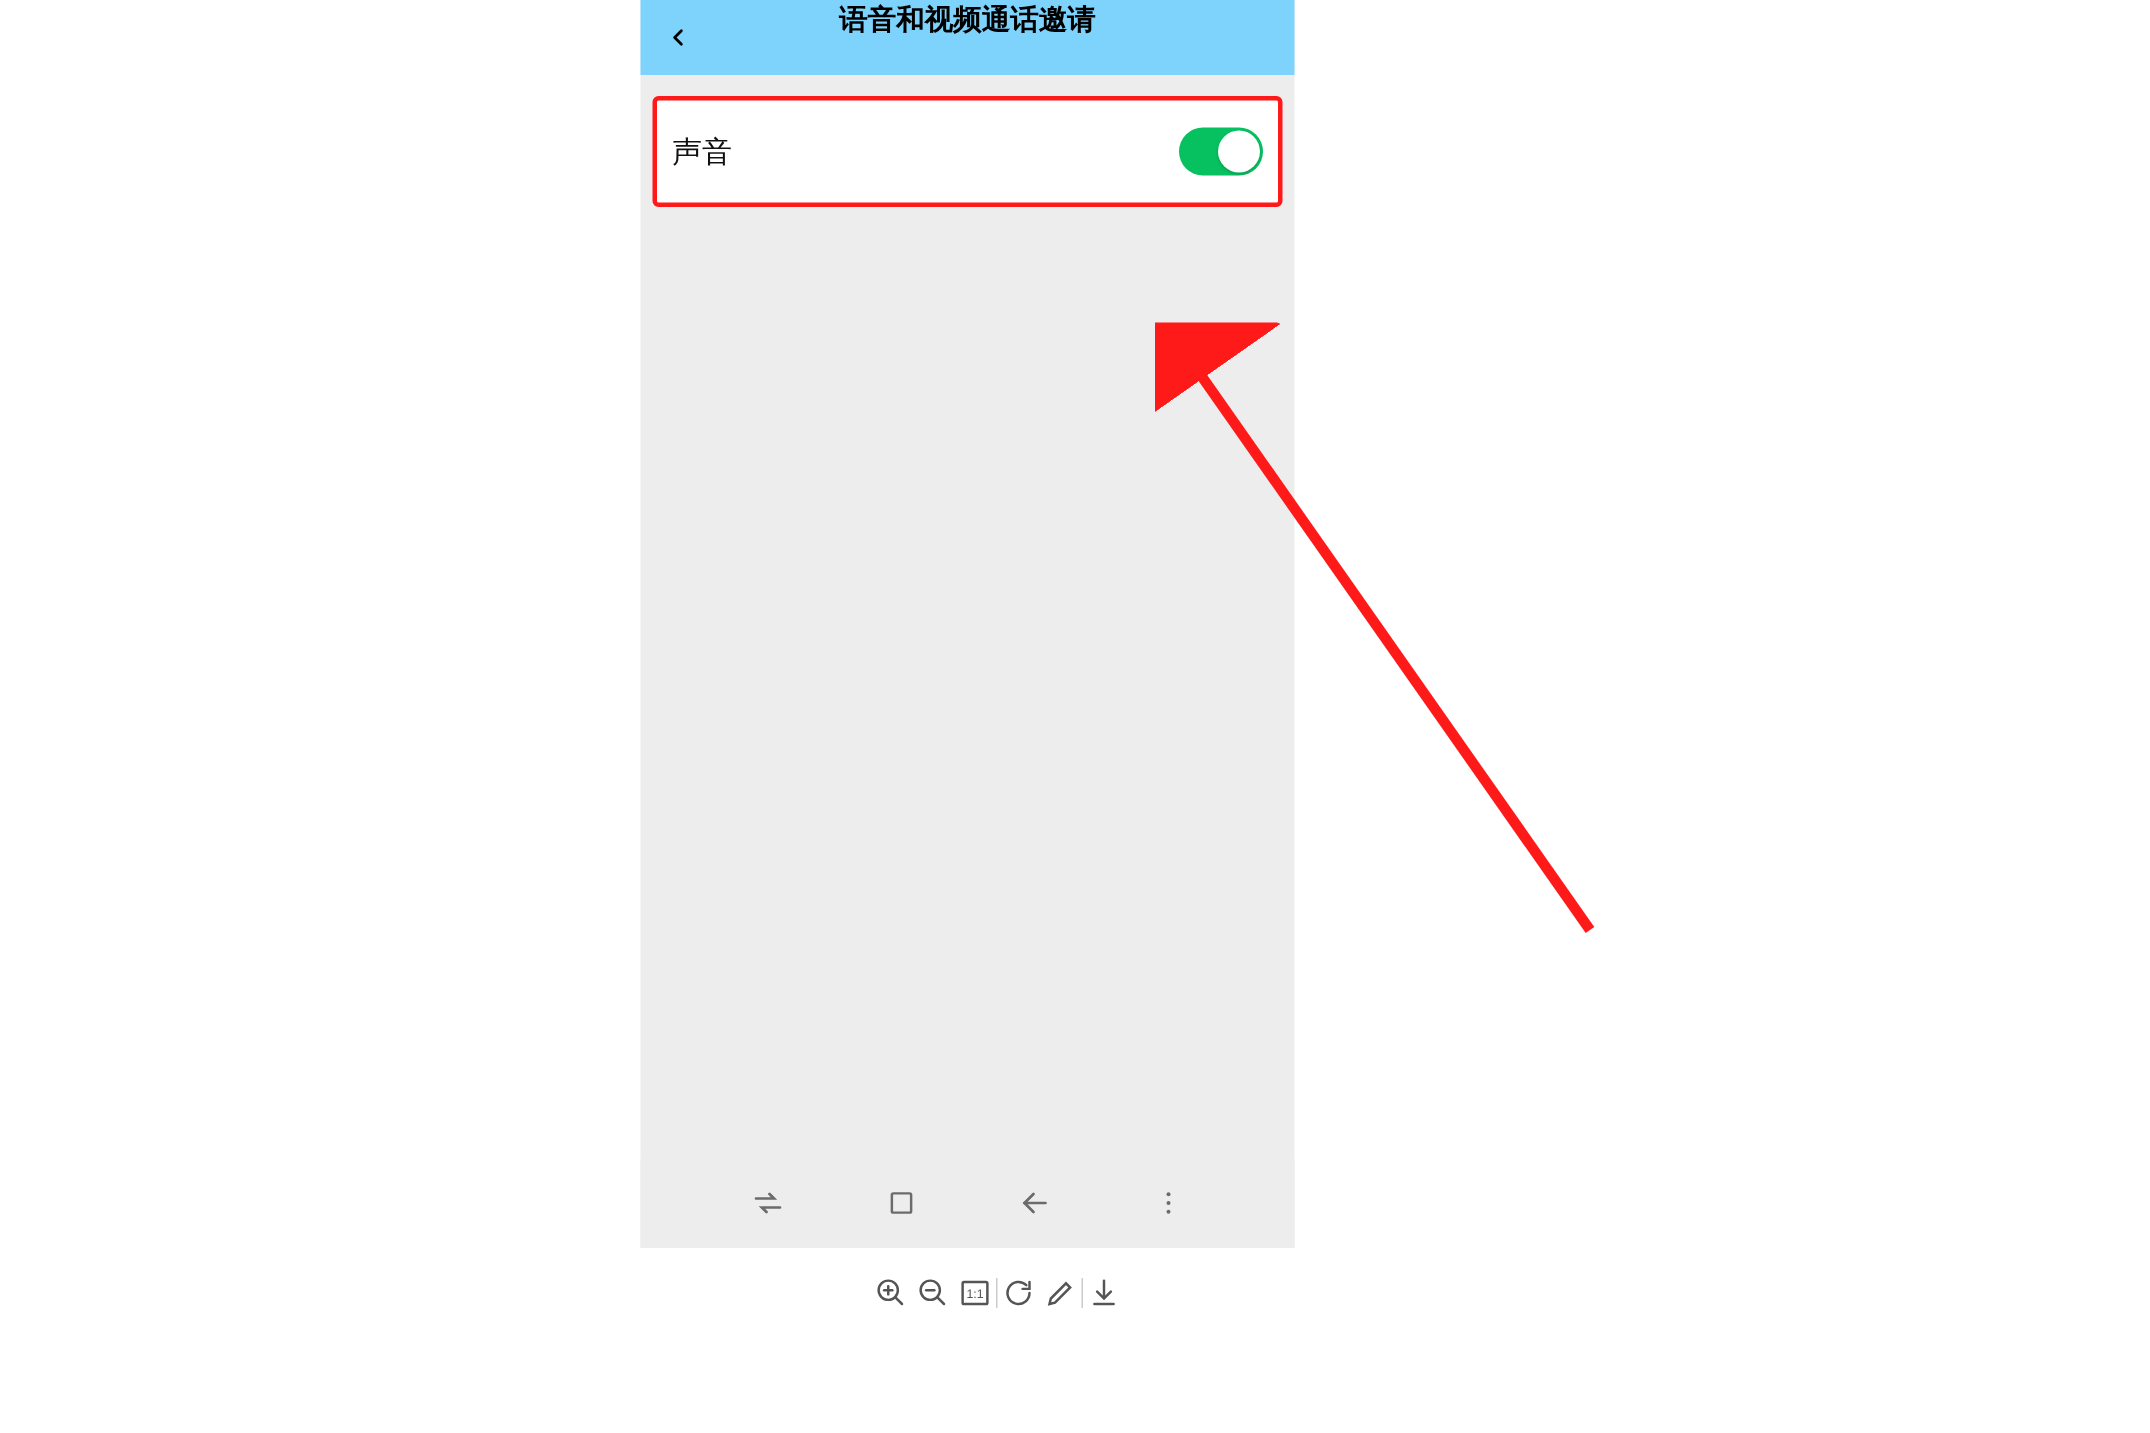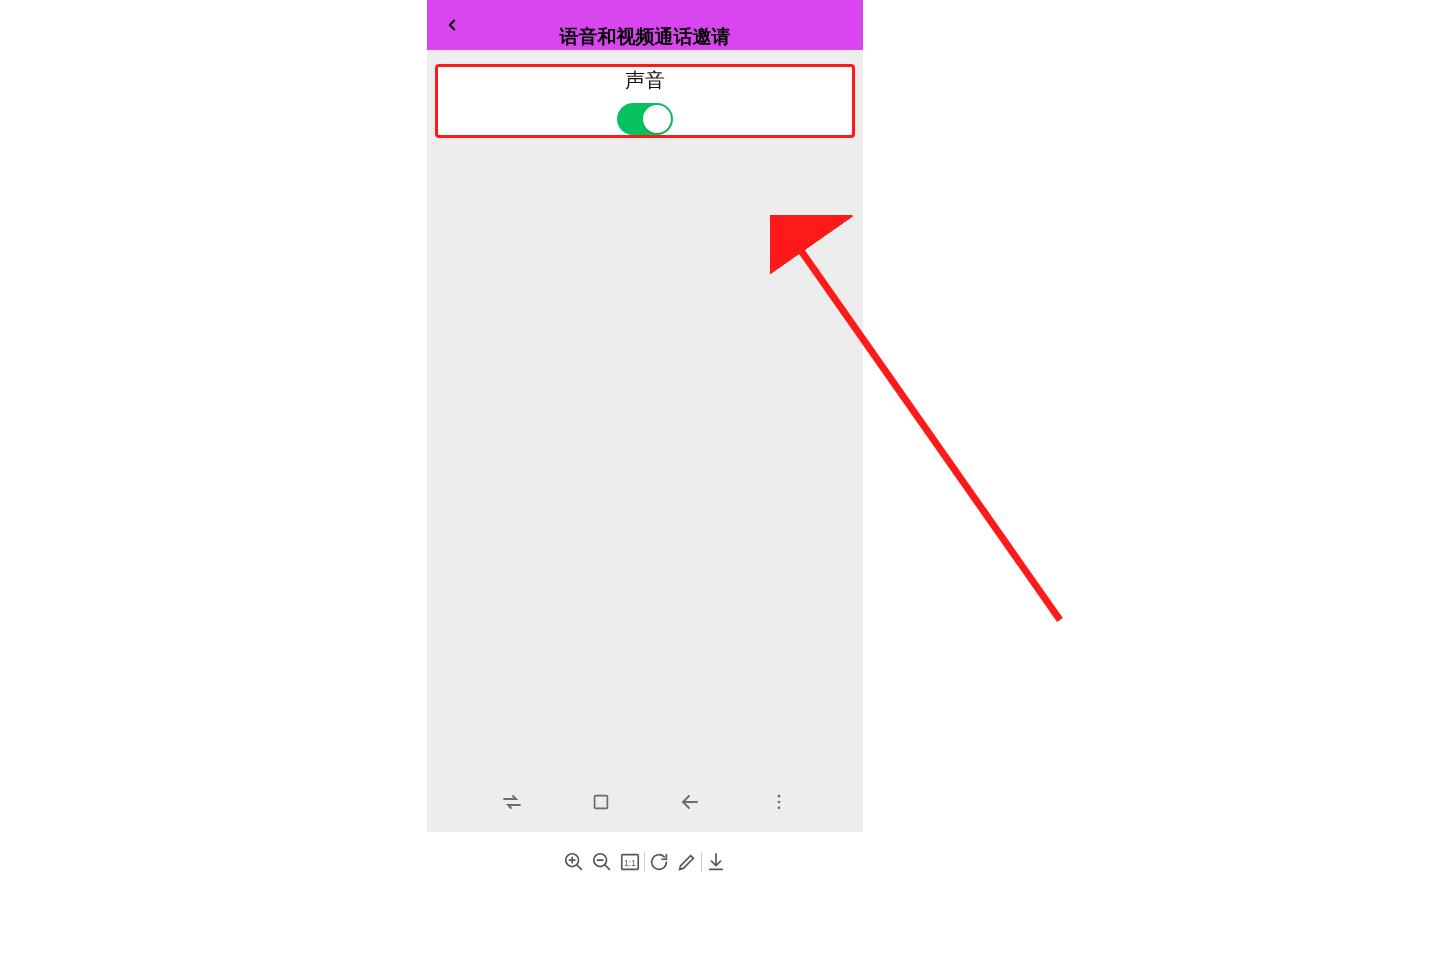--- a/index.html
+++ b/index.html
@@ -1,30 +1,30 @@
 <!DOCTYPE html>
 <html><head>
 <meta charset="utf-8">
 <style>
   html,body{margin:0;padding:0;width:1433px;height:955px;background:#fff;font-family:-apple-system,"PingFang SC","Helvetica Neue",Arial,sans-serif;}
   .stage{position:relative;width:1433px;height:955px;}
   .phone{position:absolute;left:427px;top:0;width:436px;height:832px;background:#ededed;}
-  .titlebar{position:relative;width:100%;height:50px;background:#d946ef;display:flex;align-items:flex-end;justify-content:center;}
+  .titlebar{position:relative;width:100%;height:50px;background:#7dd3fc;display:flex;align-items:flex-start;justify-content:center;}
   .back{position:absolute;left:14px;top:14px;width:22px;height:22px;display:flex;align-items:center;justify-content:center;cursor:pointer;}
   .title{font-size:19px;font-weight:700;color:#000;}
   .content{position:relative;padding-top:14px;}
   .panel{position:relative;width:calc(100% - 16px);margin:0 8px 0 8px;border:3px solid #ff1a1a;border-radius:4px;background:#fff;padding:0 10px;box-sizing:border-box;}
-  .row{display:flex;align-items:center;justify-content:space-between;height:68px;flex-direction:column;}
+  .row{display:flex;align-items:center;justify-content:space-between;height:68px;}
   .row + .row{border-top:1px solid #eee;}
   .rlabel{font-size:20px;color:#111;}
   .toggle{width:56px;height:32px;border-radius:16px;background:#07c160;position:relative;cursor:pointer;}
   .knob{position:absolute;right:2px;top:2px;width:28px;height:28px;border-radius:50%;background:#fff;box-shadow:0 1px 2px rgba(0,0,0,.2);}
   .navbar{position:absolute;bottom:0;left:0;right:0;height:60px;background:#ededed;display:flex;align-items:center;justify-content:space-around;padding:0 40px;}
   .navbtn{width:28px;height:28px;display:flex;align-items:center;justify-content:center;cursor:pointer;color:#6b6b6b;}
-  .toolbar{position:absolute;left:427px;top:832px;width:436px;height:60px;display:flex;align-items:center;justify-content:center;color:#555;}
+  .toolbar{position:absolute;left:447px;top:832px;width:436px;height:60px;display:flex;align-items:center;justify-content:center;color:#555;}
   .tbtn{width:28px;height:28px;display:flex;align-items:center;justify-content:center;cursor:pointer;}
   .sep{width:1px;height:20px;background:#ccc;}
   .arrow{position:absolute;pointer-events:none;}
 </style>
 </head>
 <body>
 
 <div class="stage">
   <div class="phone">
     <div class="titlebar">

